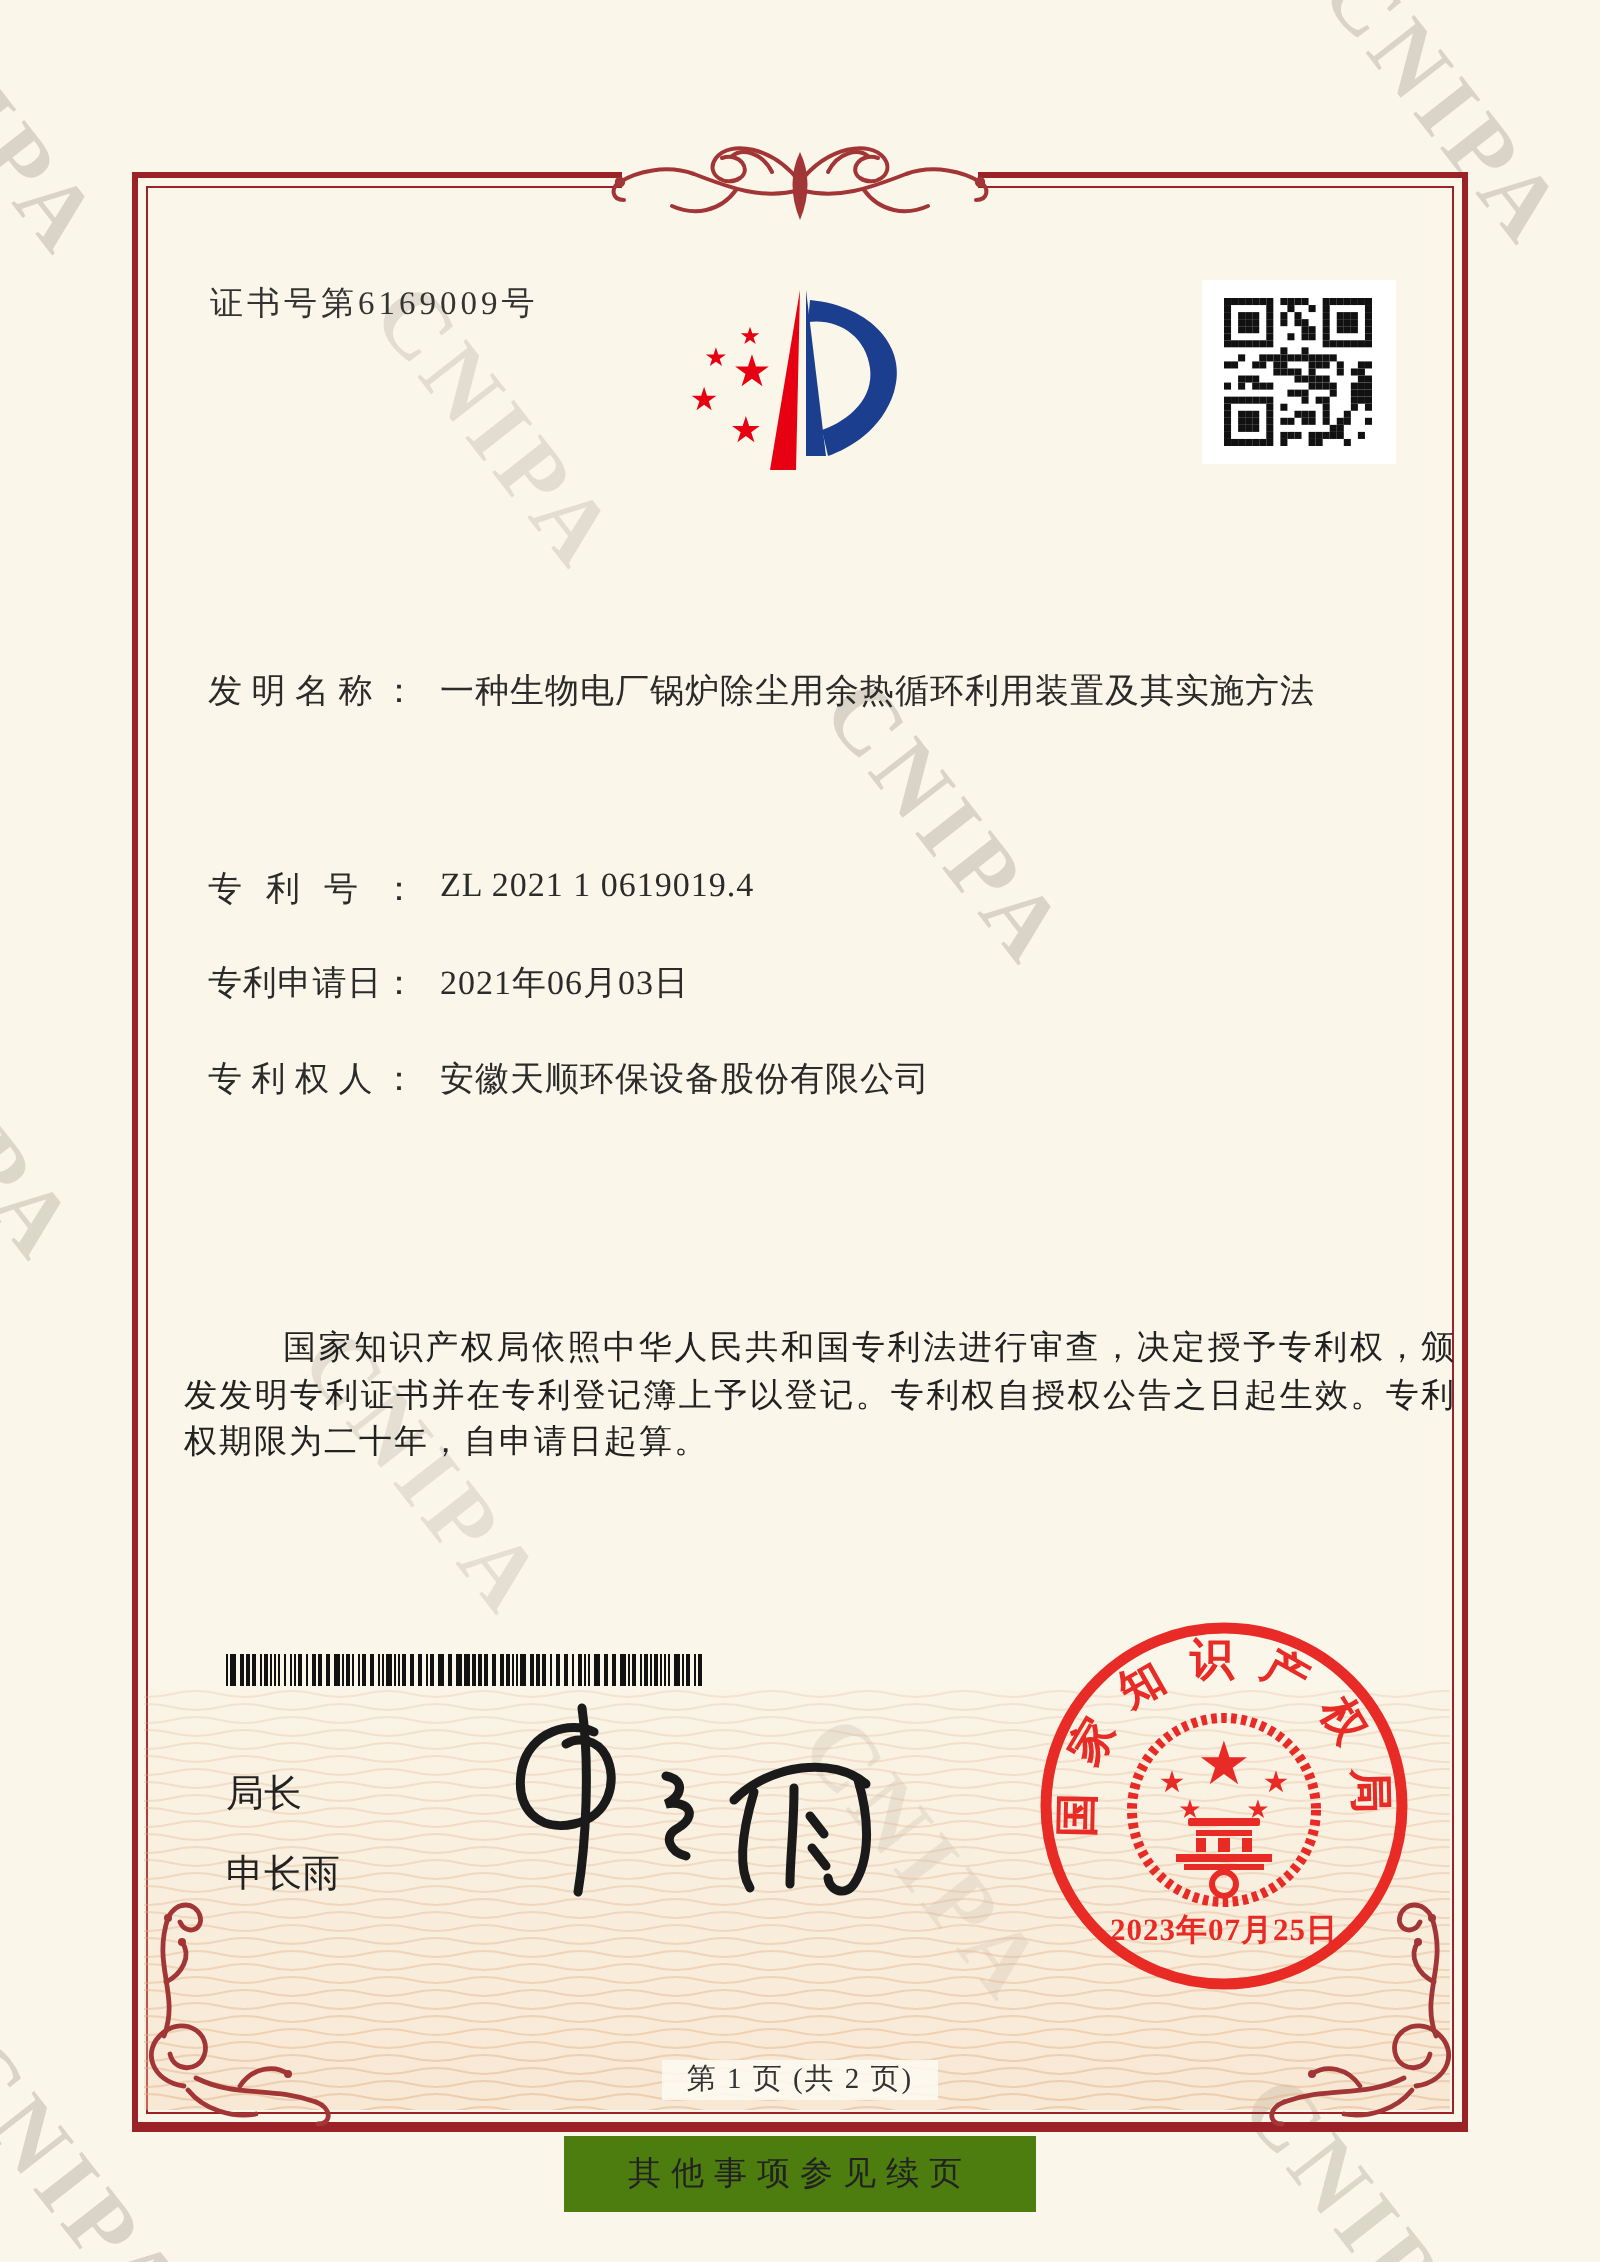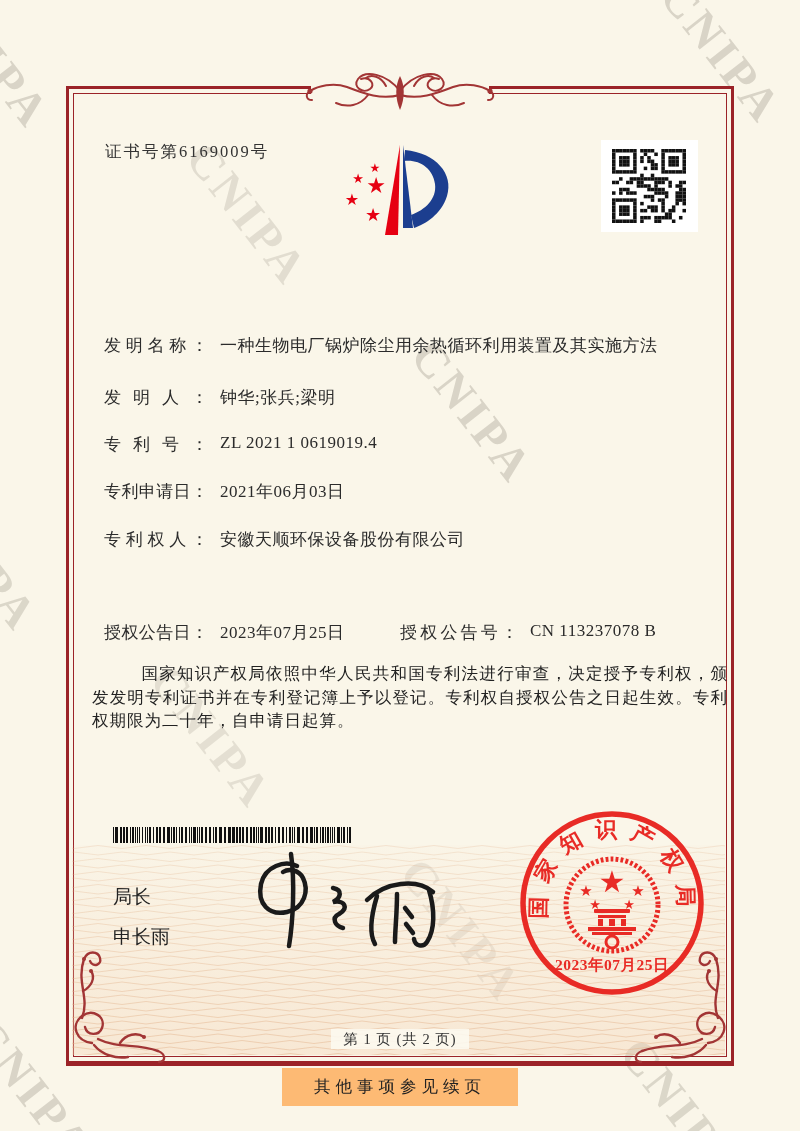--- a/index.html
+++ b/index.html
@@ -59,21 +59,21 @@
   .seal{position:absolute; left:512px; top:806px; opacity:0.95;}
   .seal text{font-family:"Liberation Serif","DejaVu Serif",serif;}
   
   .page-num{
     position:absolute; left:0; top:1030px; width:100%; text-align:center;
     font-size:14.5px; color:#333; letter-spacing:1px;
   }
   .page-num span{background:rgba(252,249,240,0.88); padding:2px 12px;}
   .note{
     position:absolute; left:50%; top:1068px; transform:translateX(-50%);
-    background:#fdba74; padding:8px 32px; font-size:16.5px; letter-spacing:5px; color:#222;
+    background:#4d7c0f; padding:8px 32px; font-size:16.5px; letter-spacing:5px; color:#222;
     white-space:nowrap;
   }
   .orn{position:absolute;}
 </style>
 </head>
 <body>
 
 <div class="page">
 
   <span class="wm" style="left:-40px;top:-25px;opacity:.30">CNIPA</span>
@@ -407,37 +407,28 @@
         <rect x="70.48" y="49.33" width="3.52" height="3.52" fill="#111"></rect>
         <rect x="70.48" y="52.86" width="3.52" height="3.52" fill="#111"></rect>
         <rect x="70.48" y="59.90" width="3.52" height="3.52" fill="#111"></rect>
       </svg>
   </div>
 
 
   <div class="row" style="top:334px">
     <span class="lbl">发明名称：</span><span class="val">一种生物电厂锅炉除尘用余热循环利用装置及其实施方法</span>
   </div>
-  <div class="row" style="top:386px">
-    <span class="lbl">发明人：</span><span class="val">钟华;张兵;梁明</span>
-  </div>
   <div class="row" style="top:433px">
     <span class="lbl">专利号：</span><span class="val">ZL 2021 1 0619019.4</span>
   </div>
   <div class="row" style="top:480px">
     <span class="lbl">专利申请日：</span><span class="val">2021年06月03日</span>
   </div>
   <div class="row" style="top:528px">
     <span class="lbl">专利权人：</span><span class="val">安徽天顺环保设备股份有限公司</span>
-  </div>
-  <div class="row" style="top:621px">
-    <span class="lbl">授权公告日：</span><span class="val">2023年07月25日</span>
-    <span class="pair2">
-      <span class="lbl">授权公告号：</span><span class="val">CN 113237078 B</span>
-    </span>
   </div>
 
   <div class="para p1">国家知识产权局依照中华人民共和国专利法进行审查，决定授予专利权，颁发发明专利证书并在专利登记簿上予以登记。专利权自授权公告之日起生效。专利权期限为二十年，自申请日起算。</div>
 
   <div class="barcode" id="barcode">
       <span style="width: 1px; background: rgb(17, 17, 17); margin-right: 1px;"></span>
       <span style="width: 3px; background: rgb(17, 17, 17); margin-right: 2px;"></span>
       <span style="width: 2px; background: rgb(17, 17, 17); margin-right: 1px;"></span>
       <span style="width: 2px; background: rgb(17, 17, 17); margin-right: 1px;"></span>
       <span style="width: 2px; background: rgb(17, 17, 17); margin-right: 2px;"></span>

